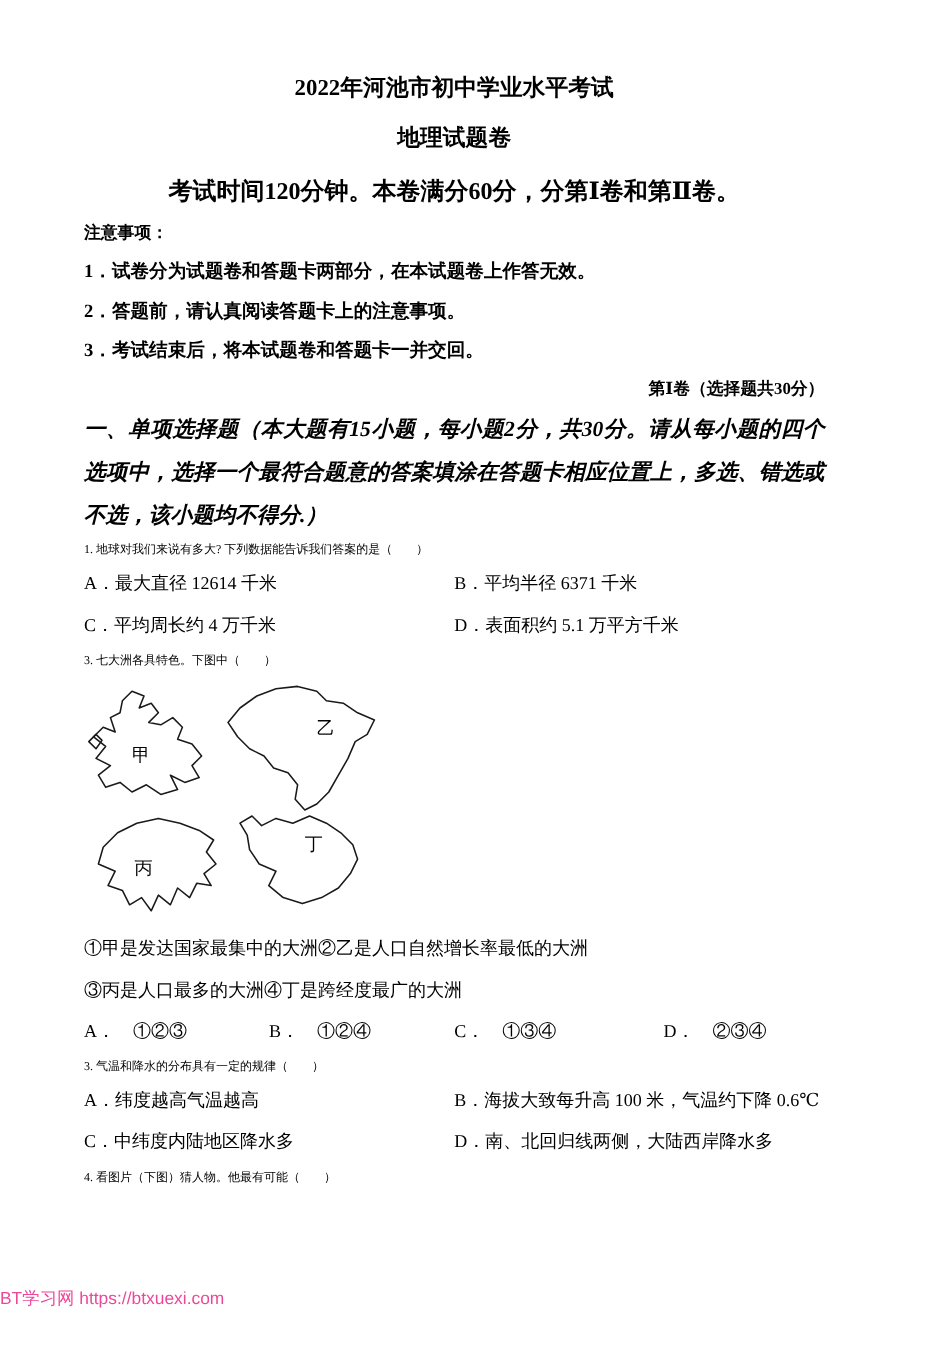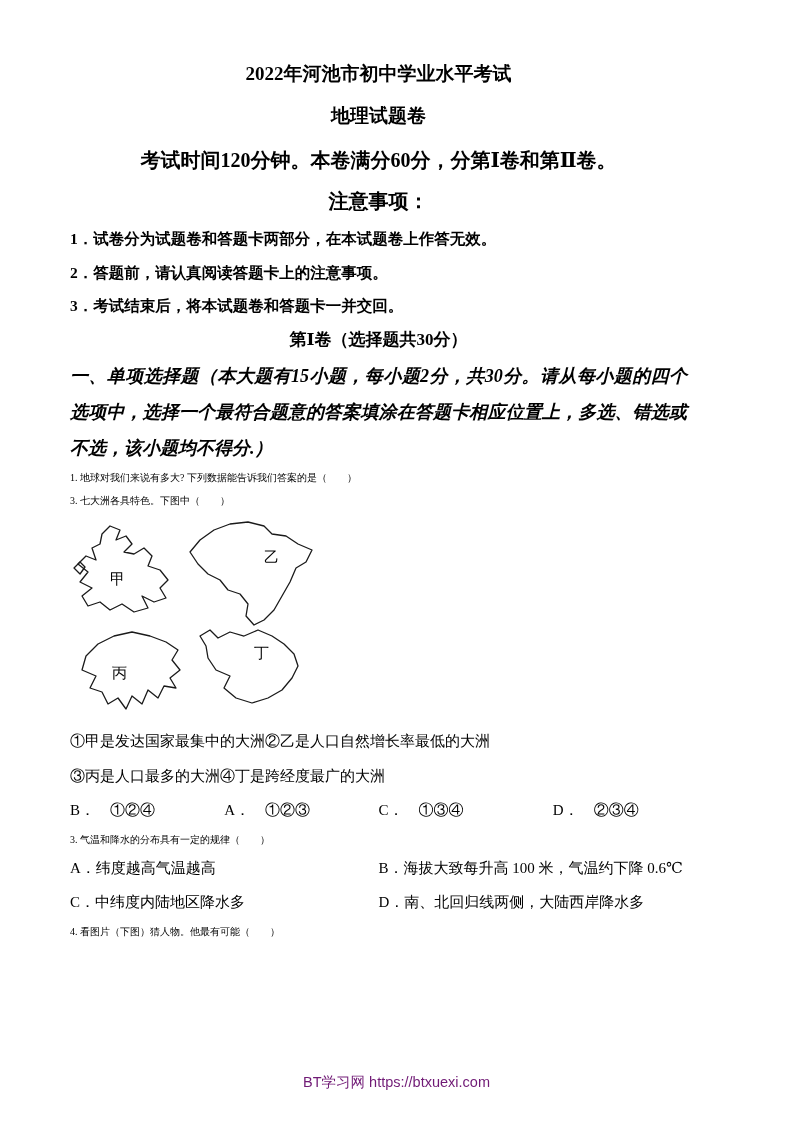--- a/index.html
+++ b/index.html
@@ -28,25 +28,25 @@
     font-weight: bold;
     line-height: 1.3;
     margin-bottom: 12px;
   }
   .exam-info {
     text-align: center;
     font-size: 20px;
     font-weight: bold;
     line-height: 2.0;
   }
-  .notes-header { font-size: 20px; font-weight: bold; line-height: 2.1; text-align: center; }
+  .notes-header { font-size: 14px; font-weight: bold; line-height: 2.1; }
   .note { font-size: 15.5px; font-weight: bold; line-height: 2.15; }
   .section-title {
-    text-align: center;
-    font-size: 17px;
+    text-align: right;
+    font-size: 14px;
     font-weight: bold;
     line-height: 2.1;
   }
   .section-intro {
     font-size: 18px;
     font-weight: bold;
     line-height: 2.0;
     text-align: justify;
     font-style: italic;
   }
@@ -79,23 +79,22 @@
   .continent-label {
     font-family: "Liberation Serif", "DejaVu Serif", serif;
     font-size: 15px;
     fill: #000;
   }
   .footer {
     position: absolute;
     bottom: 30px;
     left: 0;
     width: 100%;
-    text-align: center;
     font-size: 14.5px;
-    color: #701a75;
+    color: #ec4899;
     font-family: "Liberation Sans", "DejaVu Sans", sans-serif;
   }
 </style>
 </head>
 <body>
 
 <div class="page">
 
   <h1 class="title">2022年河池市初中学业水平考试</h1>
   <h2 class="subtitle">地理试题卷</h2>
@@ -104,20 +103,26 @@
   <p class="notes-header">注意事项：</p>
   <p class="note">1．试卷分为试题卷和答题卡两部分，在本试题卷上作答无效。</p>
   <p class="note">2．答题前，请认真阅读答题卡上的注意事项。</p>
   <p class="note">3．考试结束后，将本试题卷和答题卡一并交回。</p>
 
   <p class="section-title">第Ⅰ卷（选择题共30分）</p>
   <p class="section-intro">一、单项选择题（本大题有15小题，每小题2分，共30分。请从每小题的四个选项中，选择一个最符合题意的答案填涂在答题卡相应位置上，多选、错选或不选，该小题均不得分.）</p>
 
   <section>
     <p class="q-text">1. 地球对我们来说有多大? 下列数据能告诉我们答案的是（　　）</p>
+    <div class="options-2col">
+      <span>A．最大直径 12614 千米</span>
+      <span>B．平均半径 6371 千米</span>
+      <span>C．平均周长约 4 万千米</span>
+      <span>D．表面积约 5.1 万平方千米</span>
+    </div>
   </section>
 
   <section>
     <p class="q-text">3. 七大洲各具特色。下图中（　　）</p>
 
     <div class="figure-wrap">
       <svg width="270" height="202" viewBox="0 0 270 202">
 
         <path class="continent" d="M30,16 L38,8 L48,12 L44,22 L54,18 L60,26 L52,34 L62,36 L72,30 L80,38 L76,48 L88,52 L96,62 L88,70 L94,80 L82,84 L70,78 L76,90 L62,94 L50,86 L38,92 L28,84 L16,88 L10,78 L20,70 L8,64 L16,54 L6,46 L14,38 L24,42 L20,30 L28,26 Z"></path>
         <path class="continent" d="M2,50 L8,44 L13,49 L8,56 Z"></path>
@@ -130,22 +135,22 @@
         <text class="continent-label" x="40" y="160">丙</text>
 
         <path class="continent" d="M134,128 L128,118 L138,112 L146,120 L158,114 L172,118 L186,112 L200,118 L212,126 L222,136 L226,148 L220,160 L210,172 L196,180 L180,185 L164,180 L152,170 L158,158 L144,152 L136,140 Z"></path>
         <text class="continent-label" x="182" y="140">丁</text>
       </svg>
     </div>
 
     <p class="statement">①甲是发达国家最集中的大洲②乙是人口自然增长率最低的大洲</p>
     <p class="statement">③丙是人口最多的大洲④丁是跨经度最广的大洲</p>
     <div class="options-4col">
+      <span>A．　①②③</span>
       <span>B．　①②④</span>
-      <span>A．　①②③</span>
       <span>C．　①③④</span>
       <span>D．　②③④</span>
     </div>
   </section>
 
   <section>
     <p class="q-text">3. 气温和降水的分布具有一定的规律（　　）</p>
     <div class="options-2col">
       <span>A．纬度越高气温越高</span>
       <span>B．海拔大致每升高 100 米，气温约下降 0.6℃</span>

